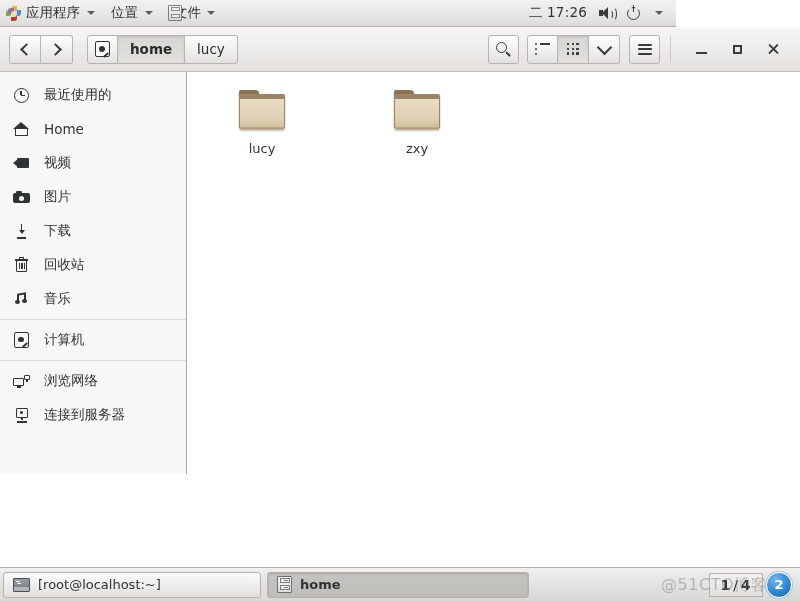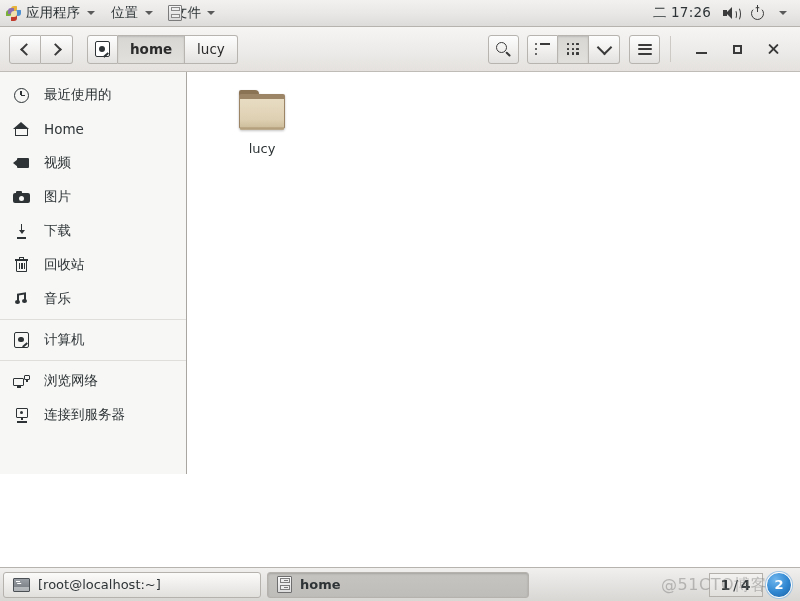--- a/index.html
+++ b/index.html
@@ -13,21 +13,21 @@
   #screen {
     position: relative;
     width: 800px; height: 601px;
     background: #ffffff;
     box-sizing: border-box;
   }
 
   
   .top-panel {
     position: absolute; left: 0; top: 0;
-    width: 800px; height: 27px;
+    width: 676px; height: 27px;
     background: linear-gradient(to bottom, #f2f1f0 0%, #e9e8e7 50%, #dedcda 100%);
     border-bottom: 1px solid #b6b3ae;
     box-sizing: border-box;
     display: flex; align-items: center;
     font-size: 13px; color: #2e3436; gap: 34px;
   }
   .panel-left { display: flex; align-items: center; height: 100%; }
   .panel-right { margin-left: auto; display: flex; align-items: center; height: 100%; padding-right: 7px; }
 
   .menu-item {
@@ -745,20 +745,29 @@
             <span class="folder">
               <span class="tab"></span>
                 <span class="back"></span>
                 <span class="front"></span>
                 <span class="lip"></span>
             </span>
             <span class="file-label">lucy</span>
           </div>
 
 
+          <div class="file-item">
+            <span class="folder">
+              <span class="tab"></span>
+                <span class="back"></span>
+                <span class="front"></span>
+                <span class="lip"></span>
+            </span>
+            <span class="file-label">zxy</span>
+          </div>
 
         </div>
       </div>
     </div>
   </div>
 
   <div class="taskbar">
 
     <div class="task-btn" id="task-terminal">
       <span class="ic-term"></span>

